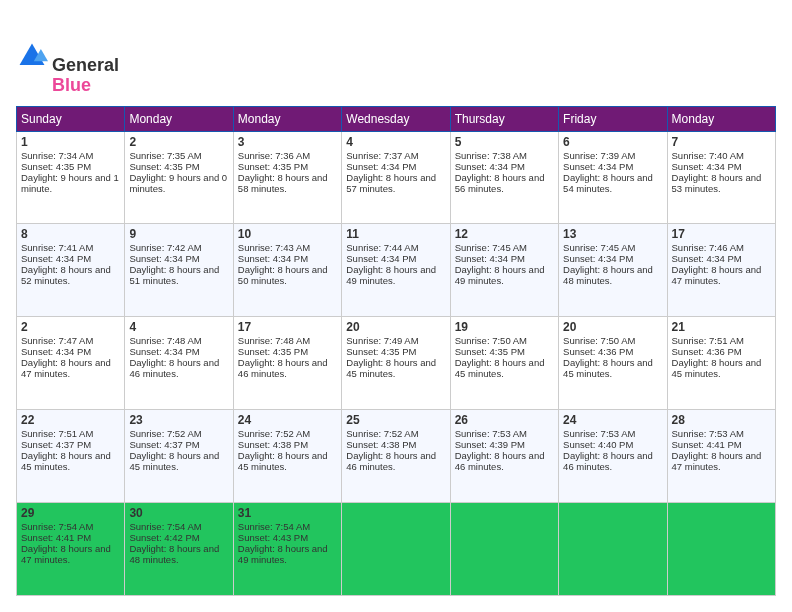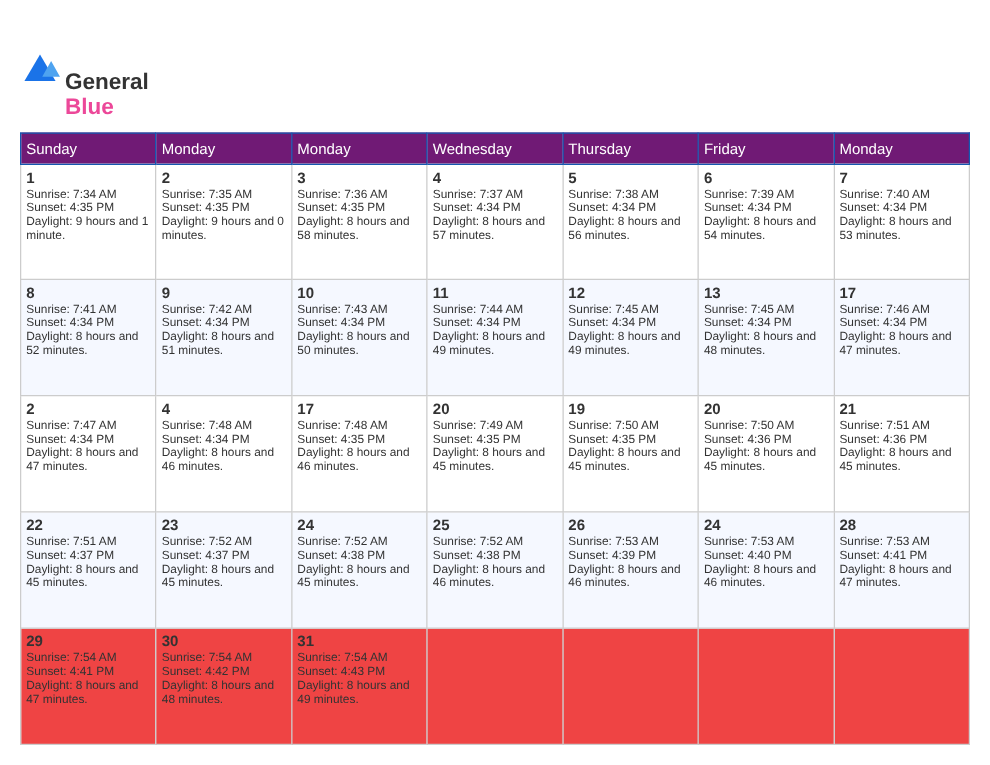--- a/index.html
+++ b/index.html
@@ -79,21 +79,21 @@
     .calendar tr:nth-child(even) td {
       background: #f5f8ff;
     }
     .day-num {
       font-size: 12px;
       font-weight: bold;
       display: block;
       margin-bottom: 1px;
     }
     .empty-row td {
-      background: #ef4444;
+      background: #22c55e;
     }
   </style>
 </head>
 <body>
 
 <div class="page">
   <div class="header">
     <div class="logo">
       <svg class="logo-icon" viewBox="0 0 36 36">
         <polygon points="18,4 32,28 4,28" fill="#1a73e8"></polygon>

